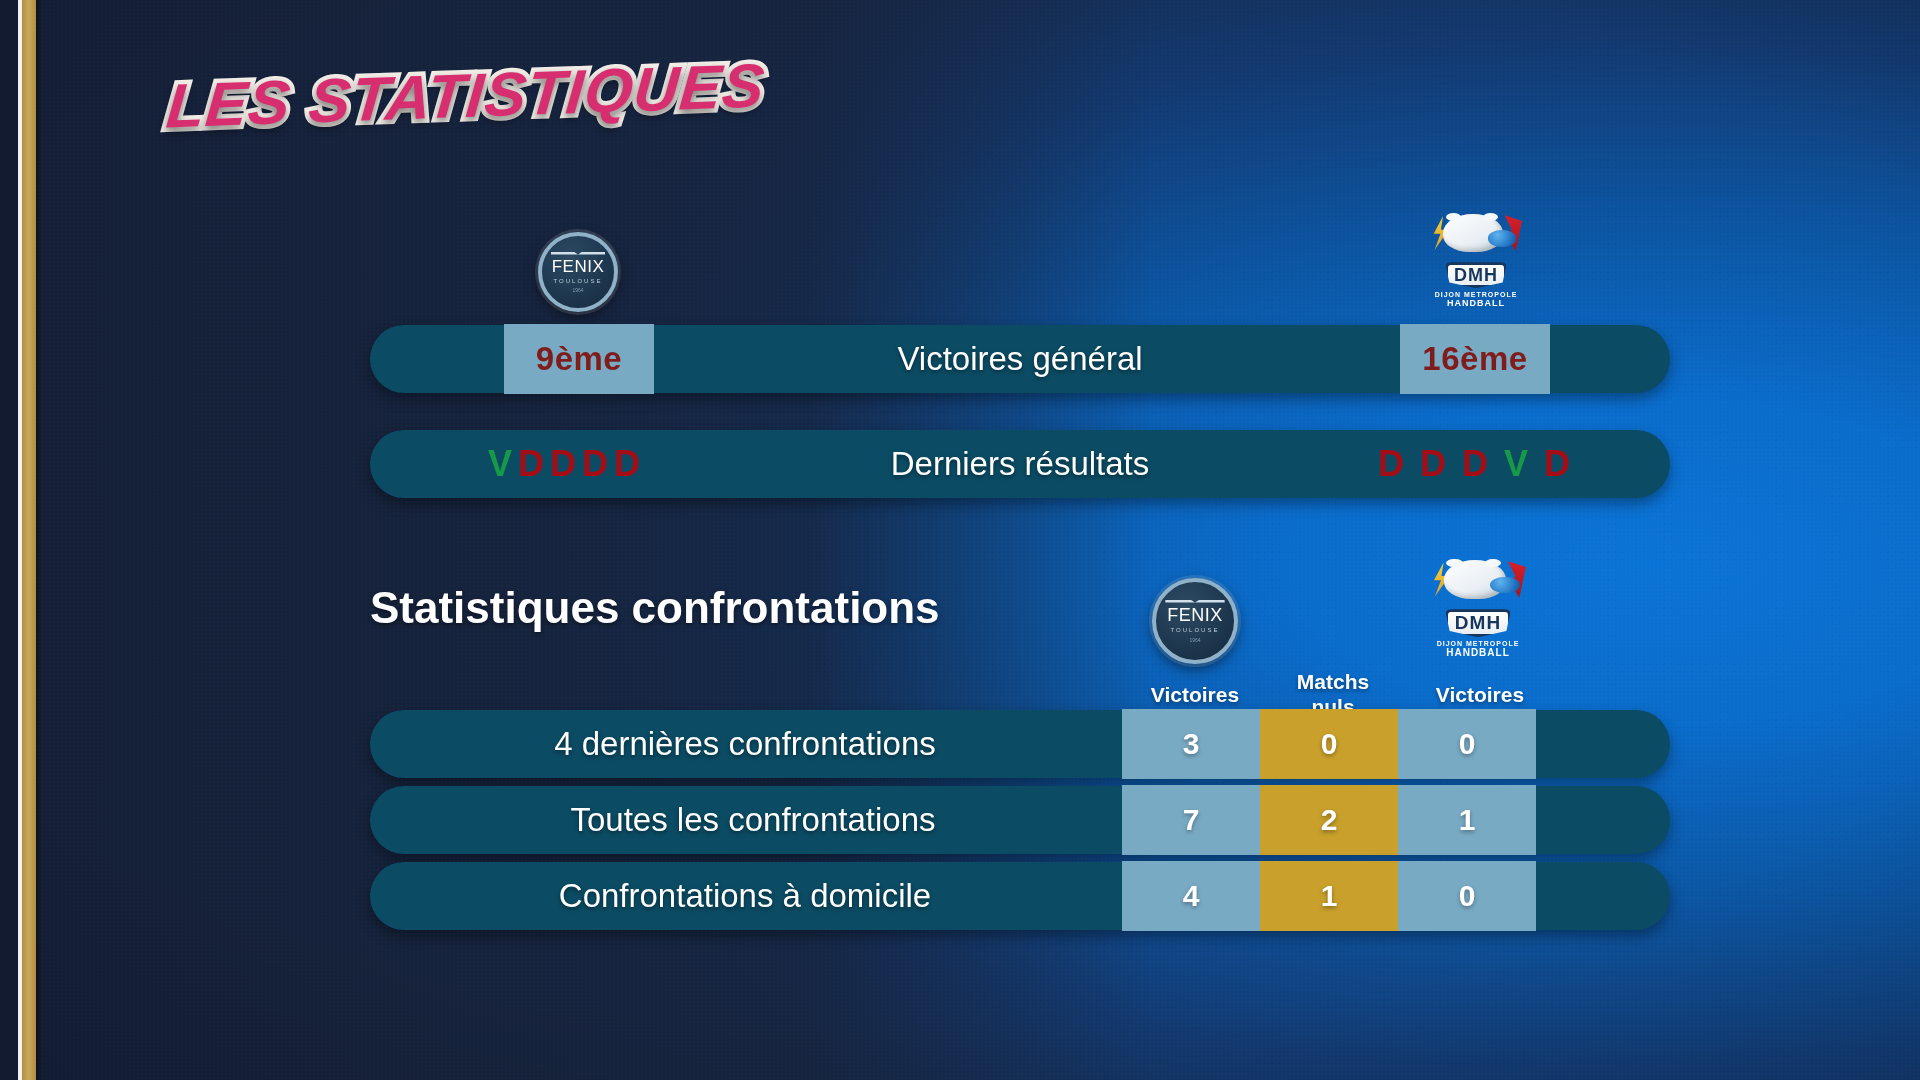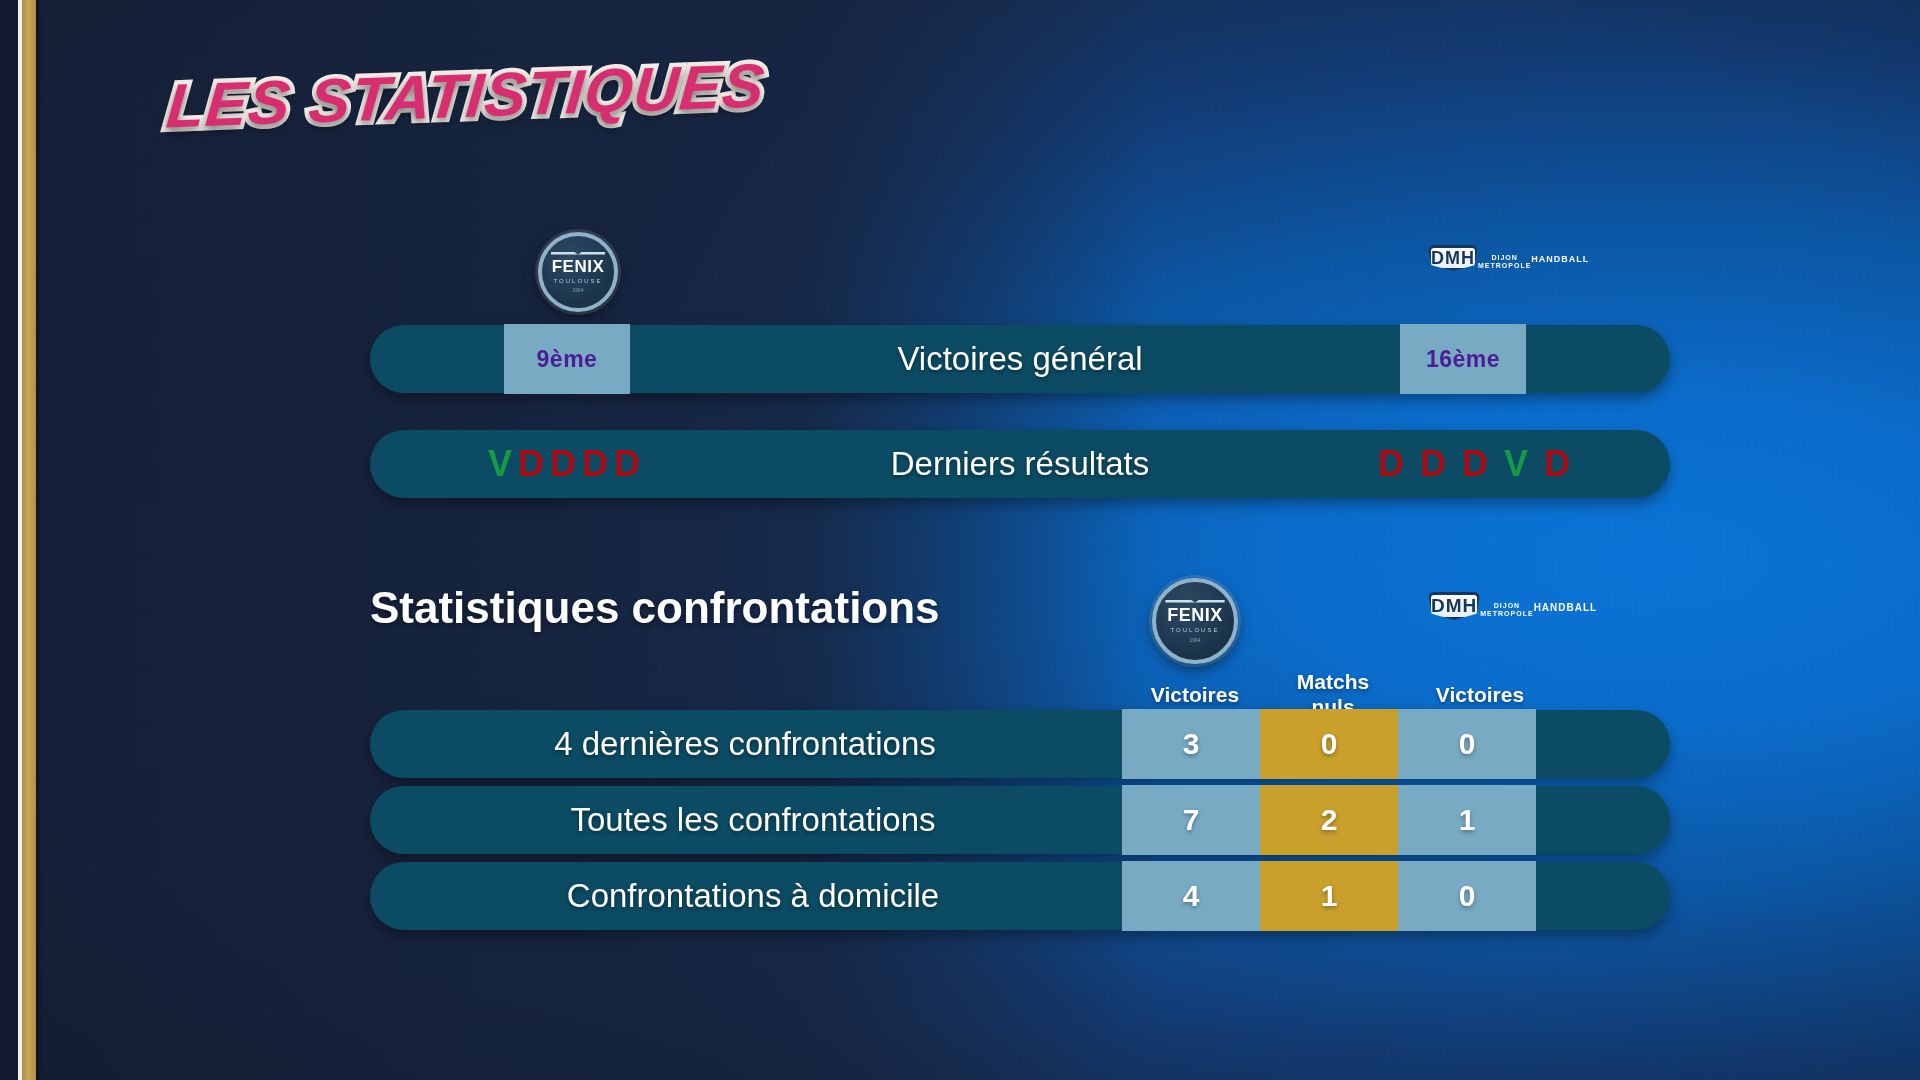--- a/index.html
+++ b/index.html
@@ -65,24 +65,24 @@
   .pill-label{
     position:absolute; top:0; height:100%;
     display:flex; align-items:center; justify-content:center;
     color:#ffffff; font-size:33px; white-space:nowrap;
     text-shadow:0 2px 4px rgba(0,0,0,.45);
   }
 
   
   .rank-badge{
     position:absolute;
-    width:126px; height:70px;
+    width:150px; height:70px;
     background:#79aac4;
     display:flex; align-items:center; justify-content:center;
-    color:#4c1d95; font-size:23px; font-weight:bold;
+    color:#7f1d1d; font-size:33px; font-weight:bold;
     letter-spacing:.5px;
   }
 
   
   .results{
     position:absolute;
     display:flex; align-items:center;
     font-size:36px; font-weight:bold;
   }
   .res-w{ color:#169a47; }
@@ -97,30 +97,30 @@
     border:4px solid #8fb2c8;
     box-shadow:0 0 0 3px rgba(255,255,255,.12), 0 5px 14px rgba(0,0,0,.5);
     display:flex; flex-direction:column; align-items:center; justify-content:center;
     overflow:hidden;
   }
   .crest-fenix .wing{
     width:76%; height:3px; background:#cfe0ea; margin-bottom:3px;
     clip-path:polygon(0 0, 42% 0, 50% 100%, 58% 0, 100% 0, 100% 100%, 0 100%);
   }
   .crest-fenix .fx-name{
-    color:#ffffff; font-weight:bold; letter-spacing:.5px; line-height:1;
+    color:#ffffff; font-weight:normal; letter-spacing:.5px; line-height:1;
   }
   .crest-fenix .fx-city{
     color:#b9cdd9; letter-spacing:2px; line-height:1;
   }
   .crest-fenix .fx-year{ color:#7f9bb0; line-height:1; }
 
   .crest-dmh{
     position:absolute;
-    display:flex; flex-direction:row; align-items:center; justify-content:flex-start;
+    display:flex; flex-direction:column; align-items:center; justify-content:flex-start;
   }
   .dmh-art{ position:relative; }
   .dmh-bolt{
     position:absolute; left:2%; top:8%; width:22%; height:62%;
     background:linear-gradient(180deg,#f2cf3a,#e2a32a);
     clip-path:polygon(62% 0, 18% 52%, 50% 52%, 22% 100%, 88% 40%, 52% 40%);
   }
   .dmh-red{
     position:absolute; right:2%; top:6%; width:26%; height:66%;
     background:linear-gradient(180deg,#d5202c,#a4151f);
@@ -283,18 +283,18 @@
     <div class="stat-cell cell-blue" style="left: 1122px; width: 138px; top: 709px;">3</div>
     <div class="stat-cell cell-gold" style="left: 1260px; width: 138px; top: 709px;">0</div>
     <div class="stat-cell cell-blue" style="left: 1398px; width: 138px; top: 709px;">0</div>
     <div class="pill" style="left: 370px; top: 786px; width: 1300px;">
       <div class="pill-label" style="left: 8px; width: 750px;">Toutes les confrontations</div>
     </div>
     <div class="stat-cell cell-blue" style="left: 1122px; width: 138px; top: 785px;">7</div>
     <div class="stat-cell cell-gold" style="left: 1260px; width: 138px; top: 785px;">2</div>
     <div class="stat-cell cell-blue" style="left: 1398px; width: 138px; top: 785px;">1</div>
     <div class="pill" style="left: 370px; top: 862px; width: 1300px;">
-      <div class="pill-label" style="left: 8px; width: 750px;">Confrontations à domicile</div>
+      <div class="pill-label" style="left: 0px; width: 750px;">Confrontations à domicile</div>
     </div>
     <div class="stat-cell cell-blue" style="left: 1122px; width: 138px; top: 861px;">4</div>
     <div class="stat-cell cell-gold" style="left: 1260px; width: 138px; top: 861px;">1</div>
     <div class="stat-cell cell-blue" style="left: 1398px; width: 138px; top: 861px;">0</div>
   </div>
 
 </body></html>

